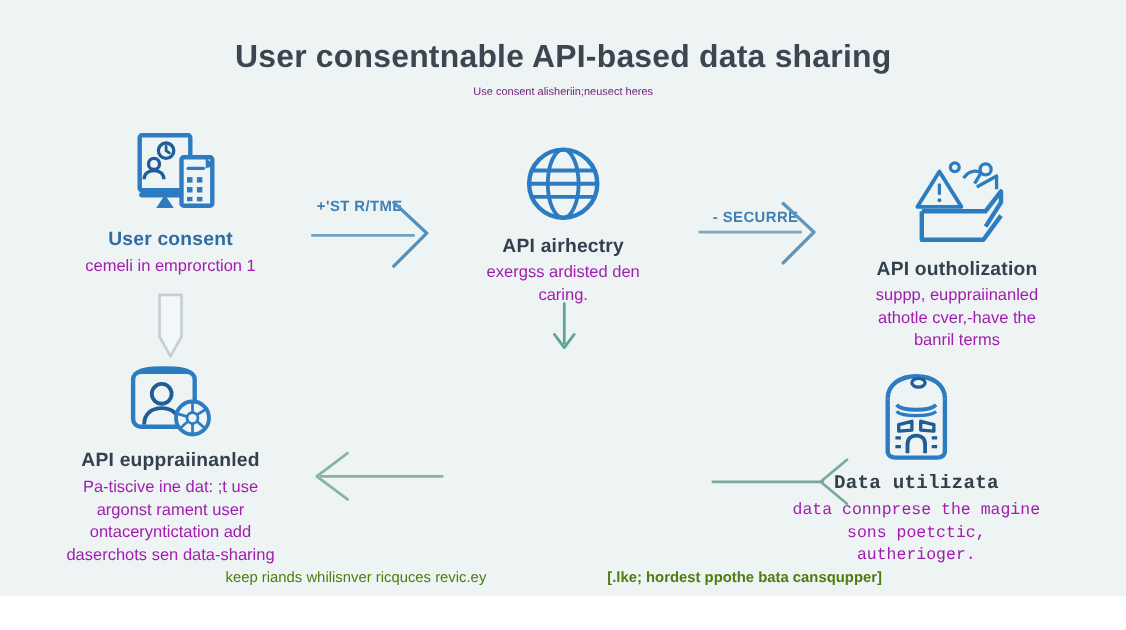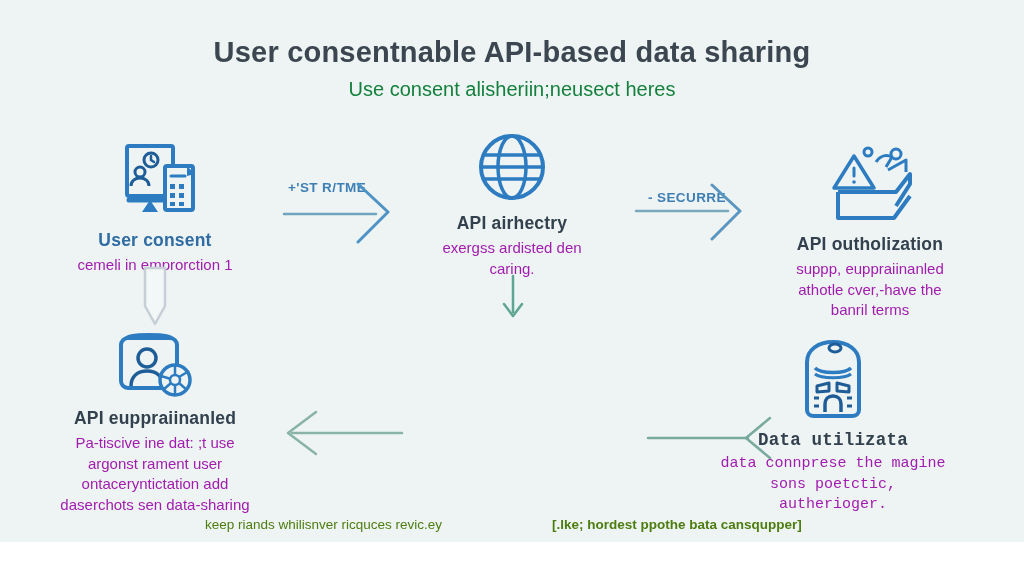--- a/index.html
+++ b/index.html
@@ -12,21 +12,21 @@
     position:relative; width:1024px; height:542px;
     background:#edf4f3; overflow:hidden;
   }
   .title {
     position:absolute; top:36px; left:0; width:1024px;
     text-align:center; font-size:29px; font-weight:700;
     color:#3b4650; letter-spacing:.2px;
   }
   .subtitle {
     position:absolute; top:78px; left:0; width:1024px;
-    text-align:center; font-size:20px; color:#15803d;
+    text-align:center; font-size:10px; color:#701a75;
   }
   .node { position:absolute; text-align:center; }
   .node .icon { display:flex; justify-content:center; }
   .node-label {
     font-size:17.5px; font-weight:700; color:#33404d;
     margin-top:10px; letter-spacing:.2px;
   }
   .node-label.blue { color:#2e6ca3; }
   .node-desc {
     font-size:15px; color:#a21caf; line-height:1.38;
@@ -44,21 +44,21 @@
   svg { display:block; }
 </style>
 </head>
 <body>
 
 <div class="canvas">
 
   <div class="title">User consentnable API-based data sharing</div>
   <div class="subtitle">Use consent alisheriin;neusect heres</div>
 
-  <div class="node" style="left:25px; top:142px; width:260px;">
+  <div class="node" style="left:25px; top:119px; width:260px;">
     <div class="icon">
       <svg width="104" height="78" viewBox="0 0 104 78" fill="none">
         <rect x="24" y="4" width="46" height="50" rx="2" stroke="#2d7cc1" stroke-width="4"></rect>
         <circle cx="48" cy="18" r="7" stroke="#1f5d98" stroke-width="3"></circle>
         <path d="M48 14v4l3 2" stroke="#1f5d98" stroke-width="2.5" stroke-linecap="round"></path>
         <circle cx="37" cy="30" r="5" stroke="#1f5d98" stroke-width="3"></circle>
         <path d="M28 44c0-5 4-8 9-8s9 3 9 8" stroke="#1f5d98" stroke-width="3"></path>
         <path d="M26 58h44" stroke="#2d7cc1" stroke-width="5" stroke-linecap="round"></path>
         <path d="M47 58l-8 12h16z" fill="#2d7cc1"></path>
         <rect x="62" y="24" width="28" height="44" rx="2" fill="#edf4f3" stroke="#2d7cc1" stroke-width="4"></rect>

